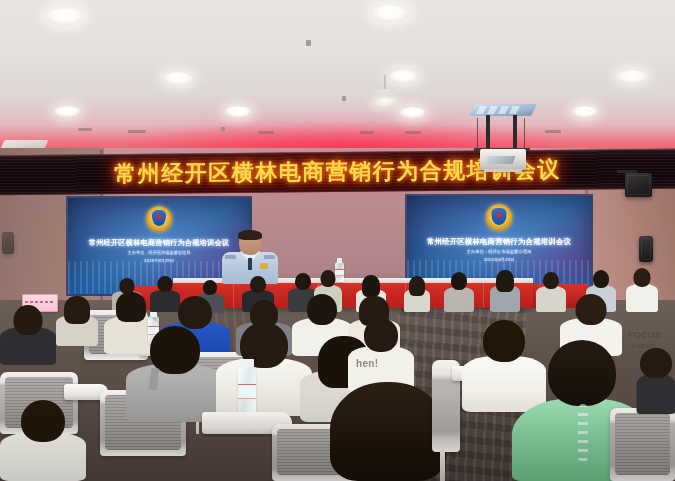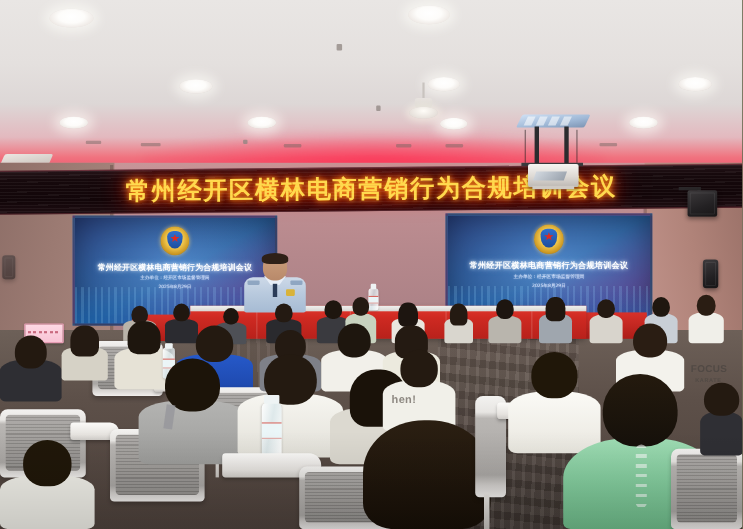--- a/index.html
+++ b/index.html
@@ -1,17 +1,17 @@
 <!DOCTYPE html>
 <html><head>
 <meta charset="utf-8">
 <style>
   html,body{margin:0;padding:0;background:#000;}
   body{font-family:"Liberation Sans","DejaVu Sans",sans-serif;}
-  #scene{position:relative;width:675px;height:481px;overflow:hidden;background:#fef9c3;}
+  #scene{position:relative;width:675px;height:481px;overflow:hidden;background:#ffffff;}
 
   
   .ceiling{position:absolute;left:0;top:0;width:675px;height:152px;
     background:linear-gradient(180deg,#e9e6e4 0%,#e4e0de 38%,#ddd7d6 62%,#e3b9bf 82%,#f0737f 94%,#ef5d72 100%);}
   .ceil-glow{position:absolute;left:130px;top:120px;width:420px;height:34px;
     background:radial-gradient(ellipse at 50% 100%,rgba(255,40,80,.85) 0%,rgba(255,40,80,.25) 55%,rgba(255,40,80,0) 80%);
     filter:blur(4px);}
   .downlight{position:absolute;border-radius:50%;
     background:radial-gradient(ellipse at 50% 42%,#ffffff 0%,#fdfcfa 42%,#efeae6 72%,#dcd6d2 100%);
     box-shadow:0 0 10px 5px rgba(255,255,250,.55);}

